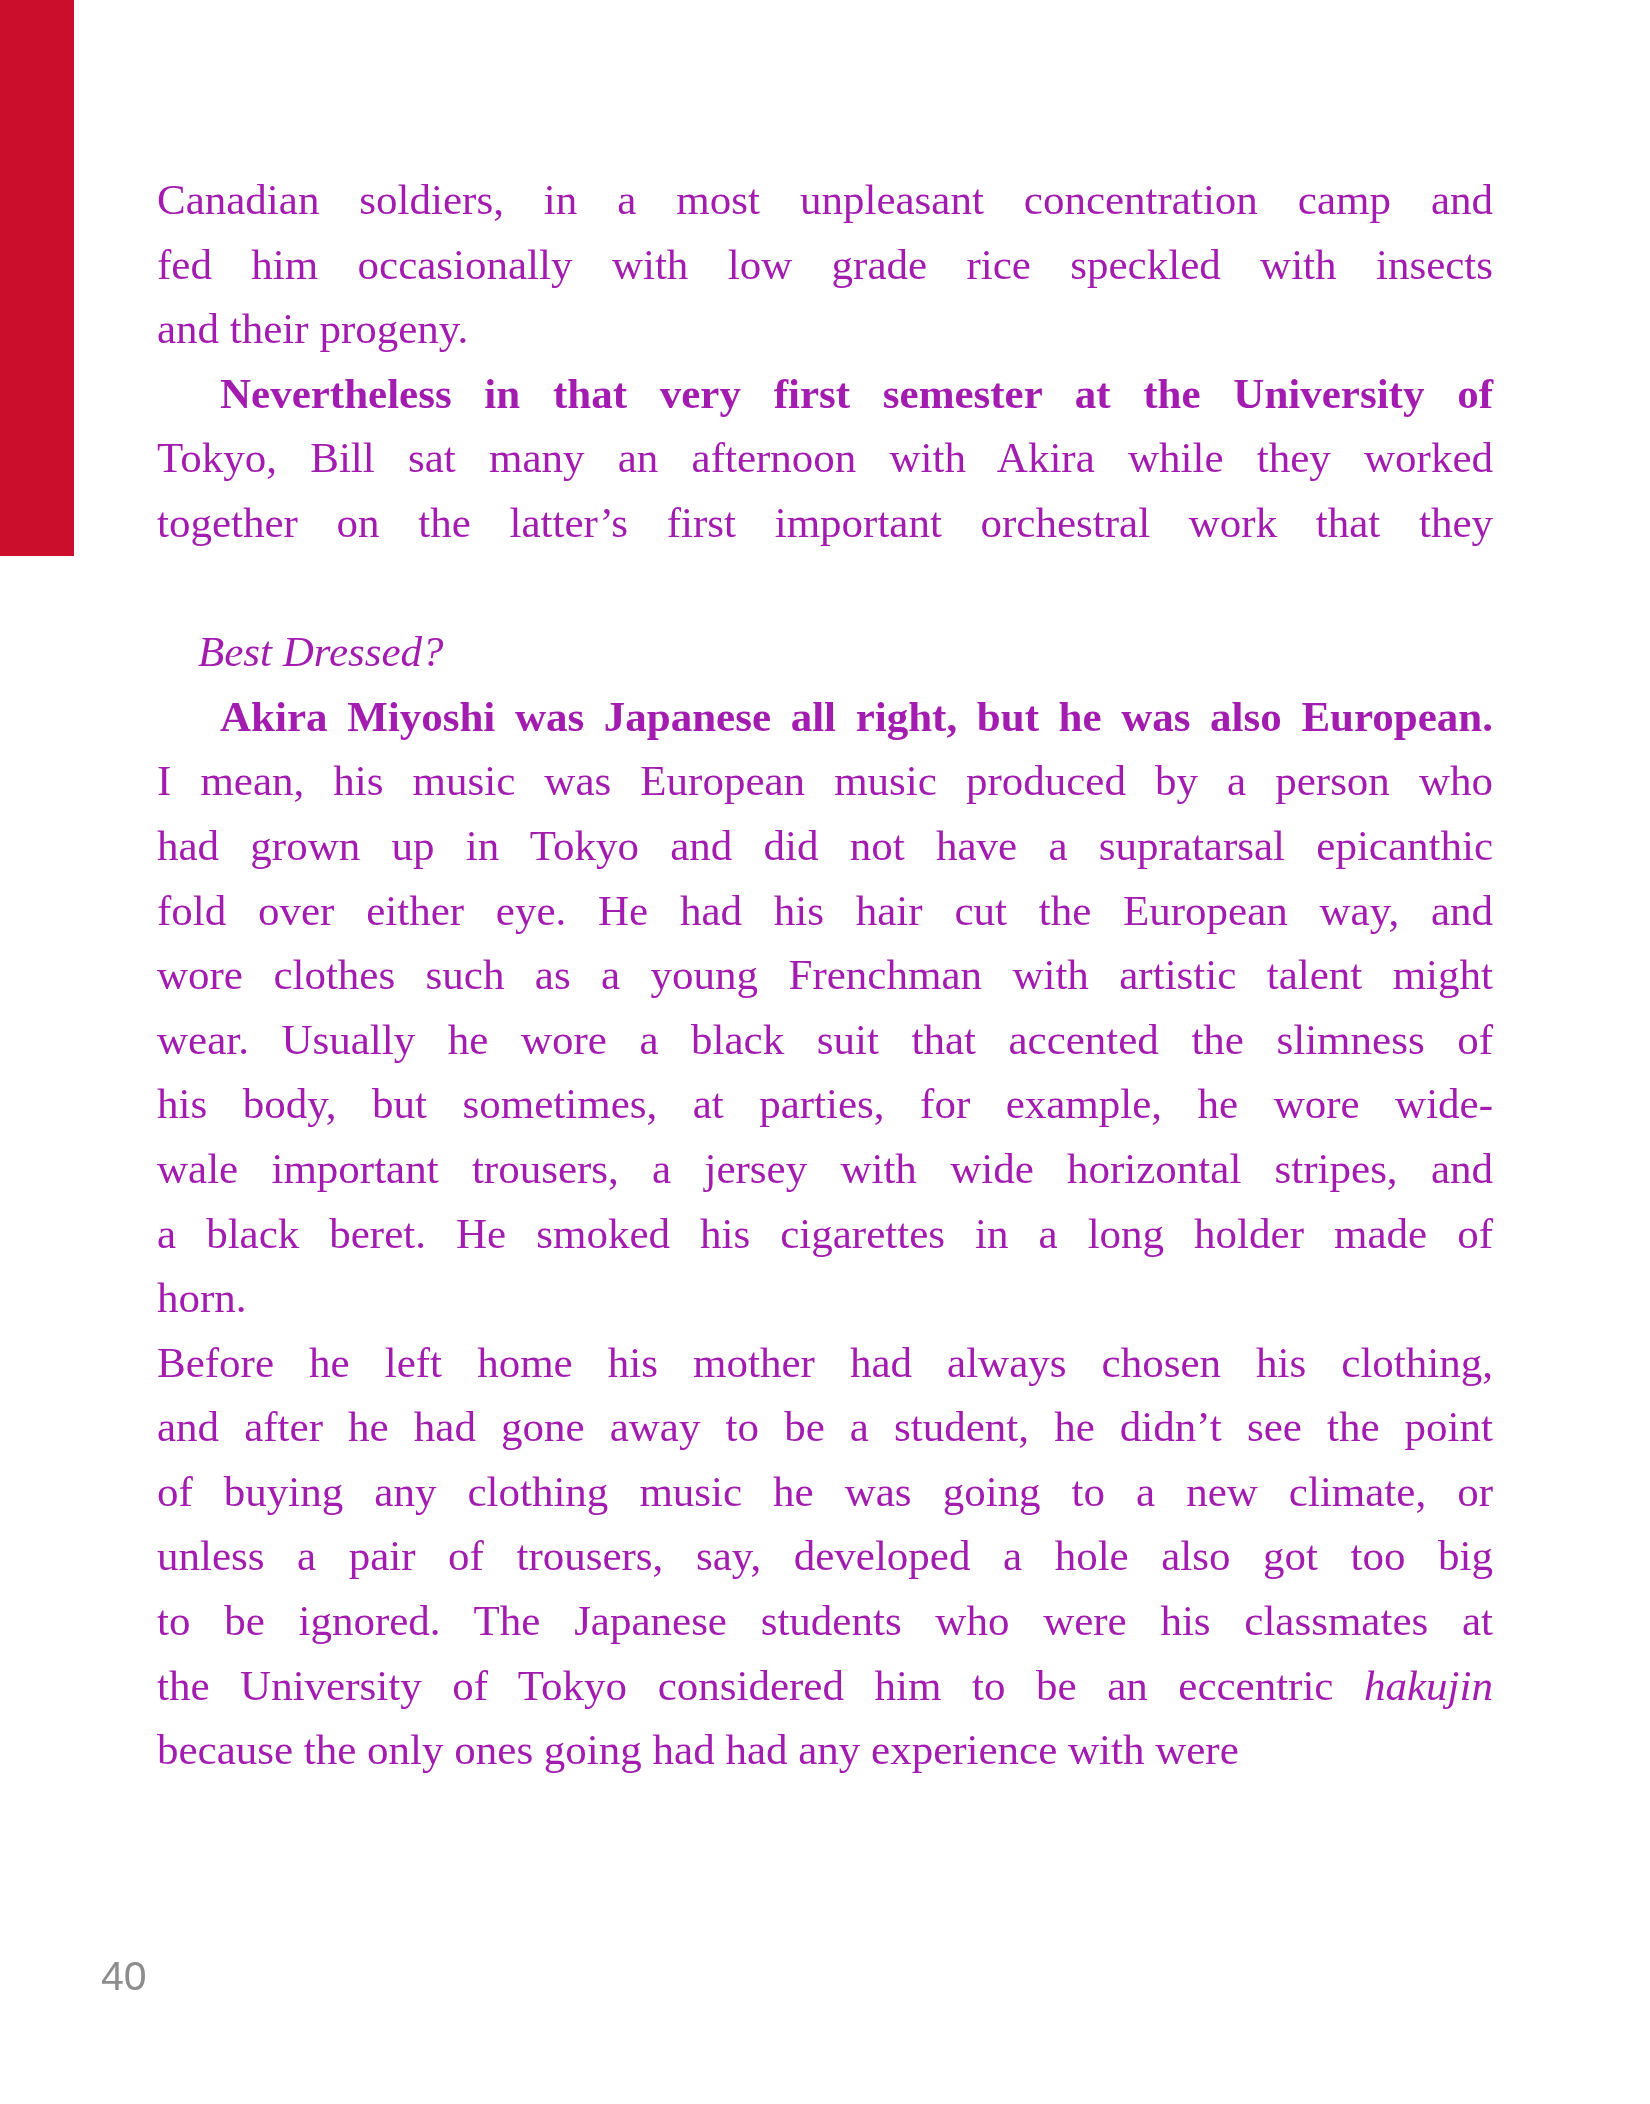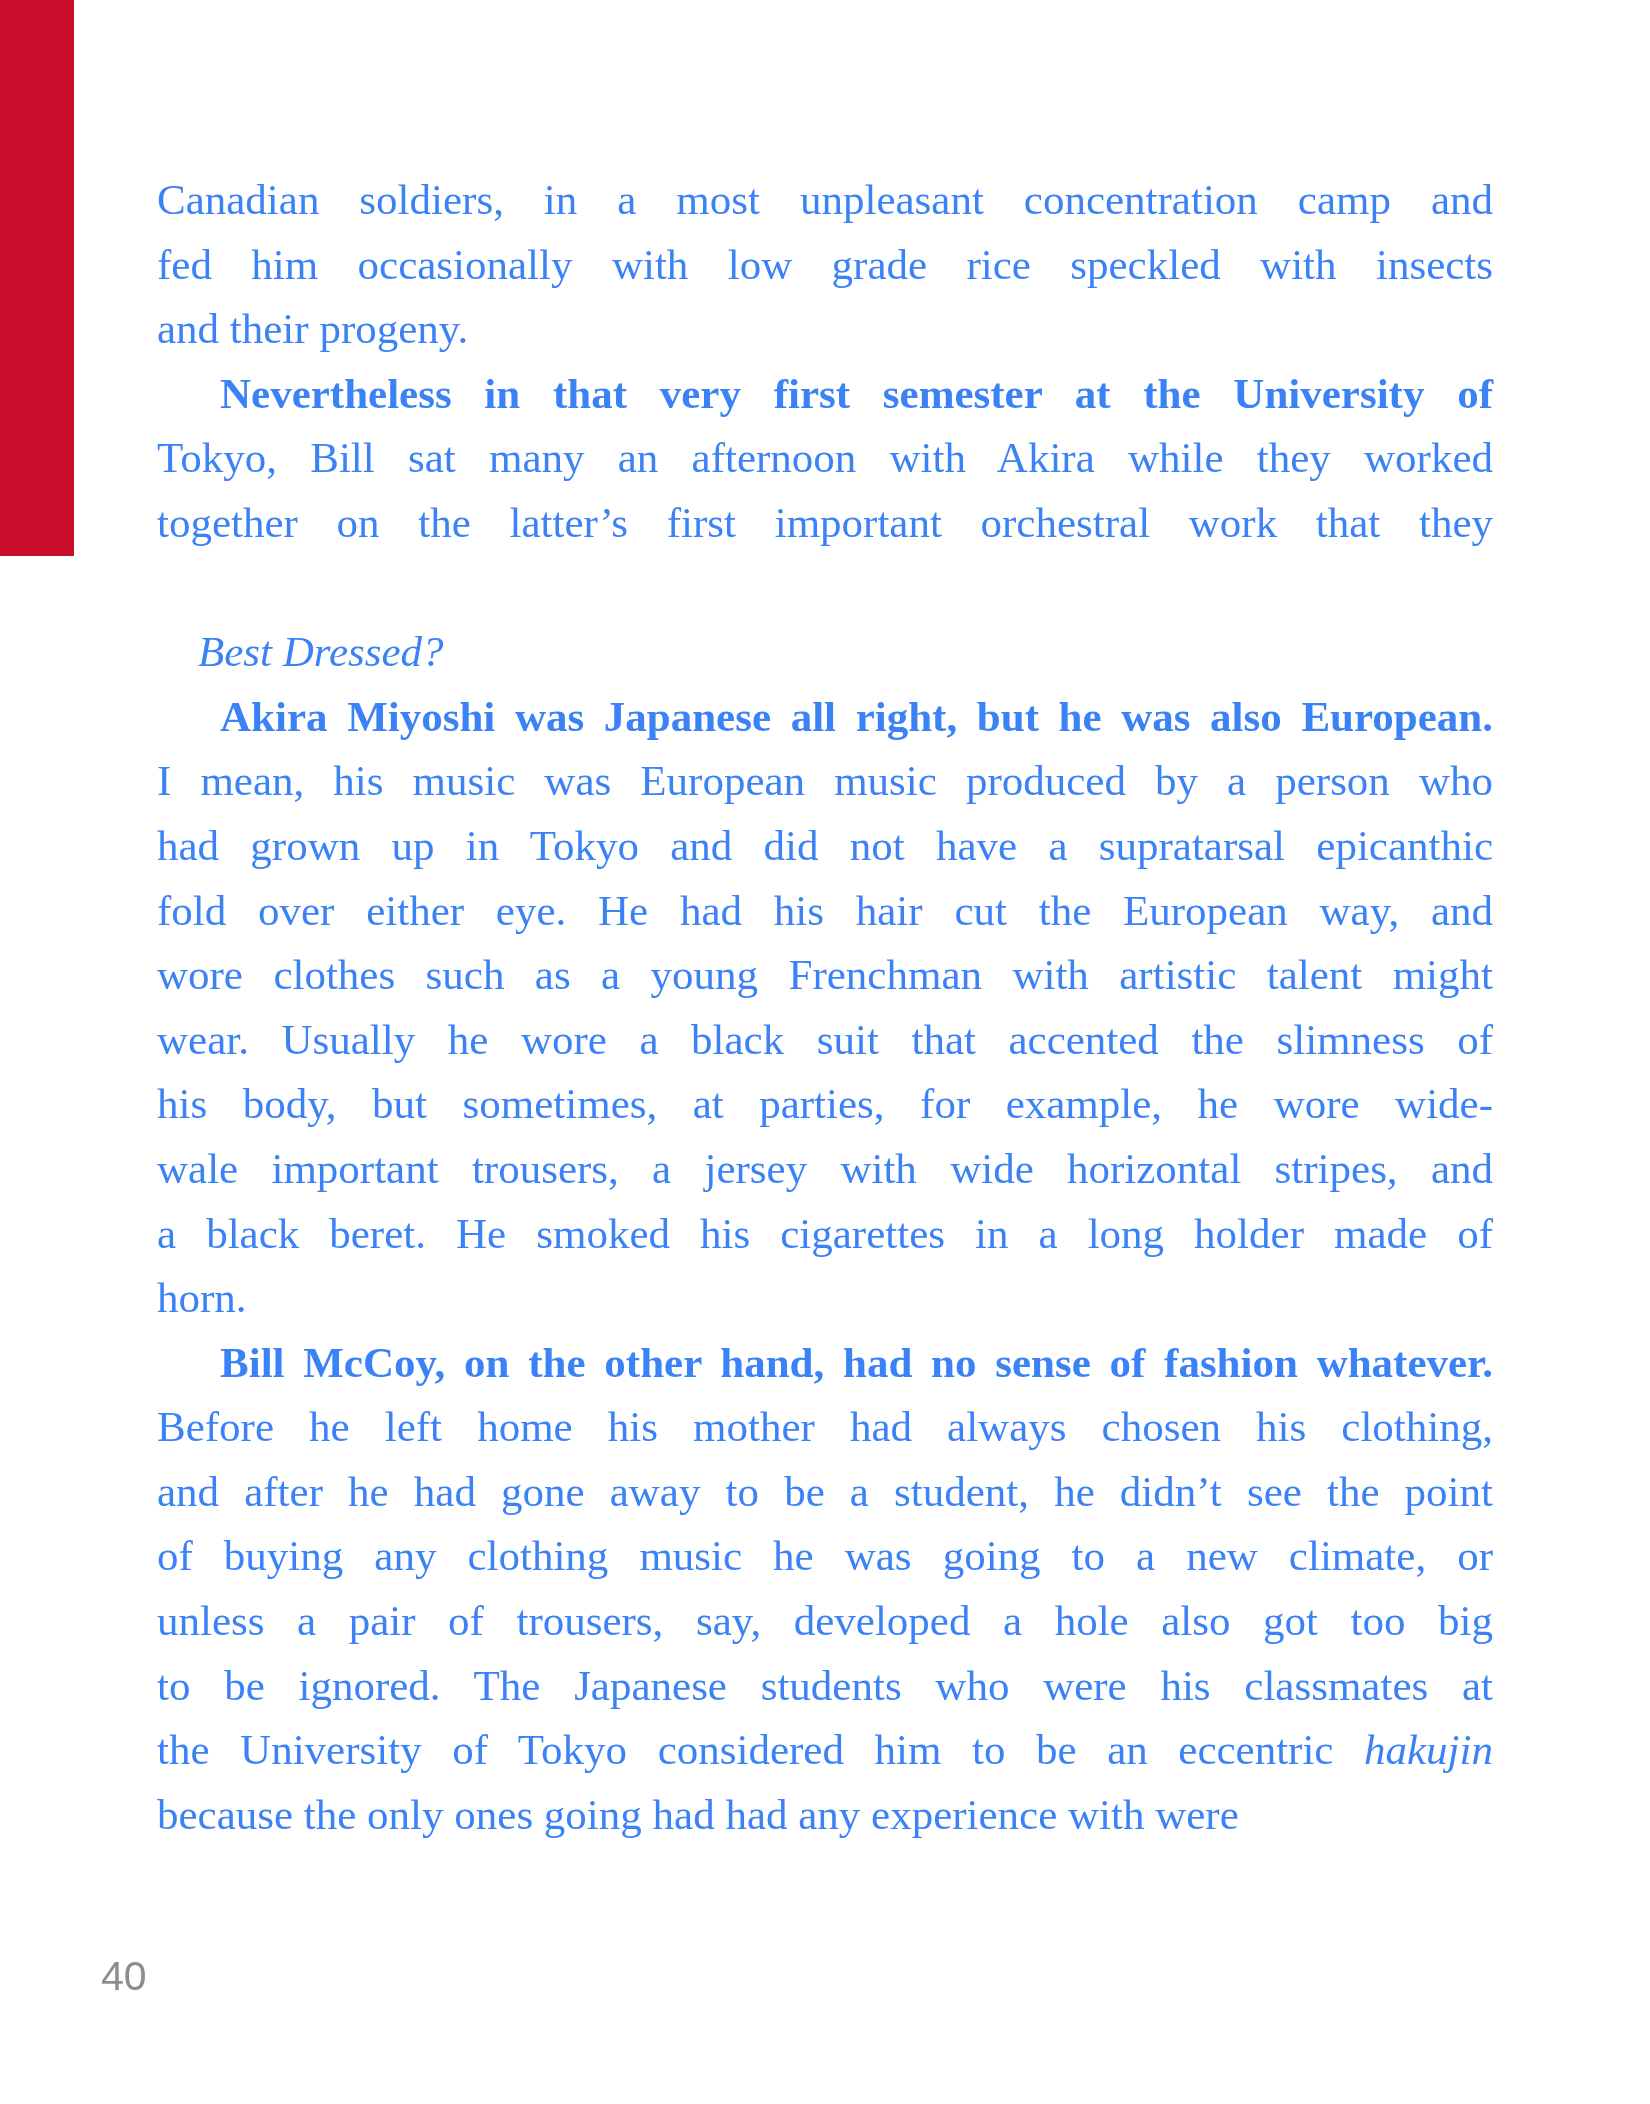--- a/index.html
+++ b/index.html
@@ -47,40 +47,39 @@
     font-size: 41px;
     line-height: 1;
     color: #8d8d8d;
   }
 </style>
 </head>
 <body>
 
 <div class="accent-bar" style="background: rgb(203, 14, 43);"></div>
 
-<div class="page-body" style="color: #3b82f6;">
+<div class="page-body" style="color: #a21caf;">
     <div class="line">Canadian soldiers, in a most unpleasant concentration camp and</div>
     <div class="line">fed him occasionally with low grade rice speckled with insects</div>
     <div class="line last">and their progeny.</div>
     <div class="line indent">Nevertheless in that very first semester at the University of</div>
     <div class="line">Tokyo, Bill sat many an afternoon with Akira while they worked</div>
     <div class="line">together on the latter’s first important orchestral work that they</div>
     <div class="spacer"></div>
     <div class="heading">Best Dressed?</div>
     <div class="line indent">Akira Miyoshi was Japanese all right, but he was also European.</div>
     <div class="line">I mean, his music was European music produced by a person who</div>
     <div class="line">had grown up in Tokyo and did not have a supratarsal epicanthic</div>
     <div class="line">fold over either eye. He had his hair cut the European way, and</div>
     <div class="line">wore clothes such as a young Frenchman with artistic talent might</div>
     <div class="line">wear. Usually he wore a black suit that accented the slimness of</div>
     <div class="line">his body, but sometimes, at parties, for example, he wore wide-</div>
     <div class="line">wale important trousers, a jersey with wide horizontal stripes, and</div>
     <div class="line">a black beret. He smoked his cigarettes in a long holder made of</div>
     <div class="line last">horn.</div>
-    <div class="line indent">Bill McCoy, on the other hand, had no sense of fashion whatever.</div>
     <div class="line">Before he left home his mother had always chosen his clothing,</div>
     <div class="line">and after he had gone away to be a student, he didn’t see the point</div>
     <div class="line">of buying any clothing music he was going to a new climate, or</div>
     <div class="line">unless a pair of trousers, say, developed a hole also got too big</div>
     <div class="line">to be ignored. The Japanese students who were his classmates at</div>
     <div class="line">the University of Tokyo considered him to be an eccentric <em>hakujin</em></div>
     <div class="line last">because the only ones going had had any experience with were</div>
   </div>
 
 <div class="page-number" style="color: rgb(141, 141, 141);">40</div>

